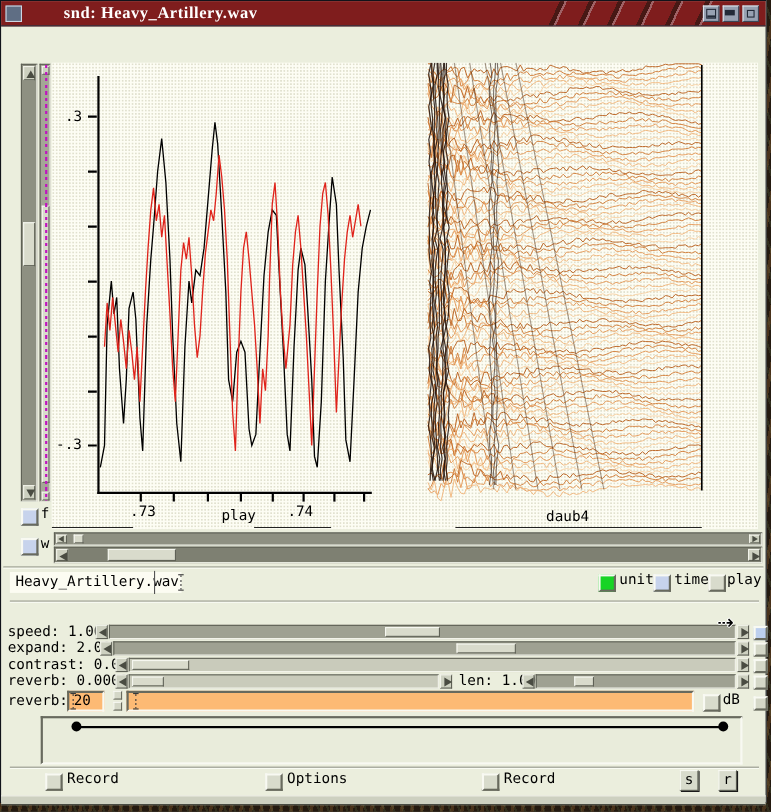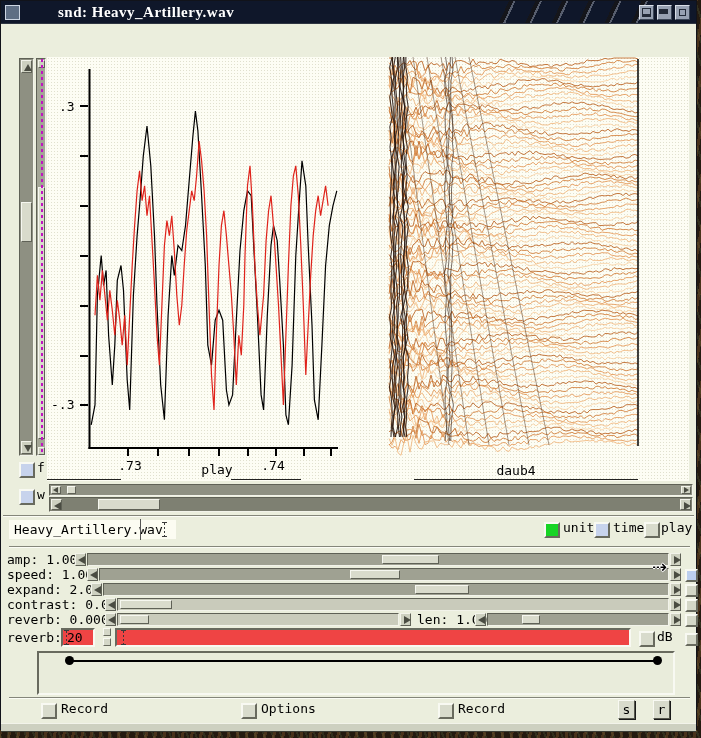--- a/index.html
+++ b/index.html
@@ -13,21 +13,21 @@
     background:
       repeating-linear-gradient(100deg, rgba(141,94,47,.35) 0 3px, transparent 3px 9px),
       repeating-linear-gradient(70deg, rgba(90,110,70,.25) 0 2px, transparent 2px 8px),
       #241a10;
   }
   .window{
     position:absolute;left:0;top:0;width:697px;height:730px;
     background:#ebeedd;border:1px solid #11131a;box-sizing:border-box;
   }
   
-  .titlebar{position:absolute;left:0;top:0;width:695px;height:22px;background:#0f172a;border-bottom:1px solid #2e3542;}
+  .titlebar{position:absolute;left:0;top:0;width:695px;height:22px;background:#7f1d1d;border-bottom:1px solid #2e3542;}
   .tb-menu-btn{position:absolute;left:4px;top:4px;width:13px;height:13px;border:1px solid #cdd5e2;background:#5f6e84;}
   .tb-title{position:absolute;left:57px;top:1px;color:#fff;font:bold 15px/20px "Liberation Serif",serif;letter-spacing:.5px;}
   .tb-deco{position:absolute;left:498px;top:0;width:150px;height:22px;
     background:repeating-linear-gradient(115deg, transparent 0 9px, rgba(25,20,14,.55) 9px 13px, rgba(220,225,235,.35) 13px 15px, transparent 15px 24px);}
   .tb-btns{position:absolute;right:6px;top:4px;display:flex;gap:3px;}
   .tb-btn{width:13px;height:13px;background:#97a1b2;border:1px solid;border-color:#d9dfe8 #3a4556 #3a4556 #d9dfe8;position:relative;}
   .g-min{position:absolute;left:2px;top:2px;width:7px;height:7px;border:1px solid #222a38;}
   .g-min::after{content:"";position:absolute;left:0;bottom:0;width:7px;height:2px;background:#222a38;}
   .g-max{position:absolute;left:1px;top:3px;width:9px;height:5px;background:#222a38;}
   .g-sq{position:absolute;left:3px;top:3px;width:5px;height:5px;border:1px solid #222a38;}
@@ -54,41 +54,41 @@
   .tri.left{left:2px;top:2px;border-top:4px solid transparent;border-bottom:4px solid transparent;border-right:7px solid #4a4c42;}
   .tri.right{left:3px;top:2px;border-top:4px solid transparent;border-bottom:4px solid transparent;border-left:7px solid #4a4c42;}
   .vzoom-dash{position:absolute;left:4px;top:0;bottom:0;width:2px;
     background:repeating-linear-gradient(#c013c0 0 3px, transparent 3px 6px);}
   
   .cb{position:absolute;width:12px;height:12px;background:#d8dbcc;border:2px solid;border-color:#f8f9f2 #686a5e #686a5e #f8f9f2;box-sizing:content-box;}
   .cb.blue{background:#c7d3ec;}
   .cb.green{background:#17d425;}
   .lbl{position:absolute;font:13px/16px "DejaVu Sans Mono",monospace;color:#000;white-space:nowrap;}
   
-  .fname{position:absolute;left:8px;top:519px;height:18px;padding:1px 13px 0 5px;background:#fcfcf2;font:13px/17px "DejaVu Sans Mono",monospace;}
+  .fname{position:absolute;left:8px;top:519px;height:18px;padding:1px 2px 0 5px;background:#fcfcf2;font:13px/17px "DejaVu Sans Mono",monospace;}
   .vdivider{position:absolute;left:139px;top:518px;width:1px;height:21px;background:#555;}
   .ibeam{position:absolute;width:7px;height:15px;}
   .ibeam::before,.ibeam::after{content:"";position:absolute;left:1px;right:1px;height:1px;background:#3a3a3a;}
   .ibeam::before{top:0;}
   .ibeam::after{bottom:0;}
   .ibeam-stem{position:absolute;left:3px;top:1px;bottom:1px;width:1px;
     background:repeating-linear-gradient(#3a3a3a 0 2px, transparent 2px 4px);}
   .groove{position:absolute;height:0;border-top:1px solid #84867a;border-bottom:1px solid #fbfcf5;}
   
   .crow{position:absolute;left:0;width:697px;height:15px;}
   .clabel{position:absolute;top:1px;font:13px/14px "DejaVu Sans Mono",monospace;text-align:right;white-space:nowrap;}
   .abtn{position:absolute;top:1px;width:11px;height:13px;background:#cdd0c0;border:1px solid;border-color:#f2f3ea #5f6156 #5f6156 #f2f3ea;box-sizing:border-box;}
   .trough{position:absolute;top:1px;height:13px;border:1px solid;border-color:#5f6156 #f2f3ea #f2f3ea #5f6156;box-sizing:border-box;}
   .trough.dark{background:#9fa192;}
   .trough.light{background:#c9cbbb;}
   .trough .thumb{top:1px;bottom:1px;}
   .mini-sq{position:absolute;left:684px;width:9px;height:9px;background:#d4d7c7;border:2px solid;border-color:#f8f9f2 #686a5e #686a5e #f8f9f2;}
   .mini-sq.blue{background:#bccfee;}
   .tinybtn{position:absolute;width:8px;height:8px;background:#d4d7c7;border:1px solid;border-color:#f8f9f2 #686a5e #686a5e #f8f9f2;box-sizing:border-box;}
-  .sunken{position:absolute;background:#ef4444;border:2px solid;border-color:#686a5e #f8f9f2 #f8f9f2 #686a5e;box-sizing:border-box;}
+  .sunken{position:absolute;background:#fdba74;border:2px solid;border-color:#686a5e #f8f9f2 #f8f9f2 #686a5e;box-sizing:border-box;}
   
   .env{position:absolute;left:36px;top:650px;width:638px;height:44px;background:#e9ecdb;
     border:2px solid;border-color:#686a5e #f8f9f2 #f8f9f2 #686a5e;box-sizing:border-box;}
   .env-line{position:absolute;left:30px;right:14px;top:7px;height:2px;background:#000;}
   .env-dot{position:absolute;top:3px;width:9px;height:9px;background:#000;border-radius:50%;}
   
   .sq-btn{position:absolute;width:17px;height:19px;background:#d8dbcc;border:1px solid;border-color:#f8f9f2 #55574d #55574d #f8f9f2;
     box-shadow:1px 1px 0 #1a1a1a;font:13px/17px "DejaVu Sans Mono",monospace;text-align:center;box-sizing:border-box;}
   .bottom-frame{position:absolute;left:0px;top:722px;width:695px;height:7px;background:#cdd0c0;
     border-top:1px solid #f2f3ea;border-bottom:1px solid #3c3e36;}
@@ -307,32 +307,20 @@
 
     <div class="cb green" style="left:543px;top:521px"></div>
     <span class="lbl" style="left:562px;top:519px">unite</span>
     <div class="cb blue" style="left:593px;top:521px"></div>
     <span class="lbl" style="left:612px;top:519px">time</span>
     <div class="cb" style="left:643px;top:521px"></div>
     <span class="lbl" style="left:660px;top:519px">play</span>
 
     <div class="groove" style="left:8px;top:545px;width:681px"></div>
 
-    <div class="crow" style="top:551px">
-      <span class="clabel" style="left:6px;width:64px">amp: 1.00</span>
-      <div class="abtn" style="left:74px">
-          <span class="tri left"></span>
-        </div>
-      <div class="trough dark" style="left:86px;width:582px">
-        <div class="thumb" style="left:294px;width:57px"></div>
-      </div>
-      <div class="abtn" style="left:669px">
-          <span class="tri right"></span>
-        </div>
-    </div>
 
     <div class="crow" style="top:566px">
       <span class="clabel" style="left:6px;width:78px">speed: 1.00</span>
       <div class="abtn" style="left:86px">
           <span class="tri left"></span>
         </div>
       <div class="trough dark" style="left:98px;width:570px">
         <div class="thumb" style="left:250px;width:50px"></div>
       </div>
       <div class="abtn" style="left:669px">

